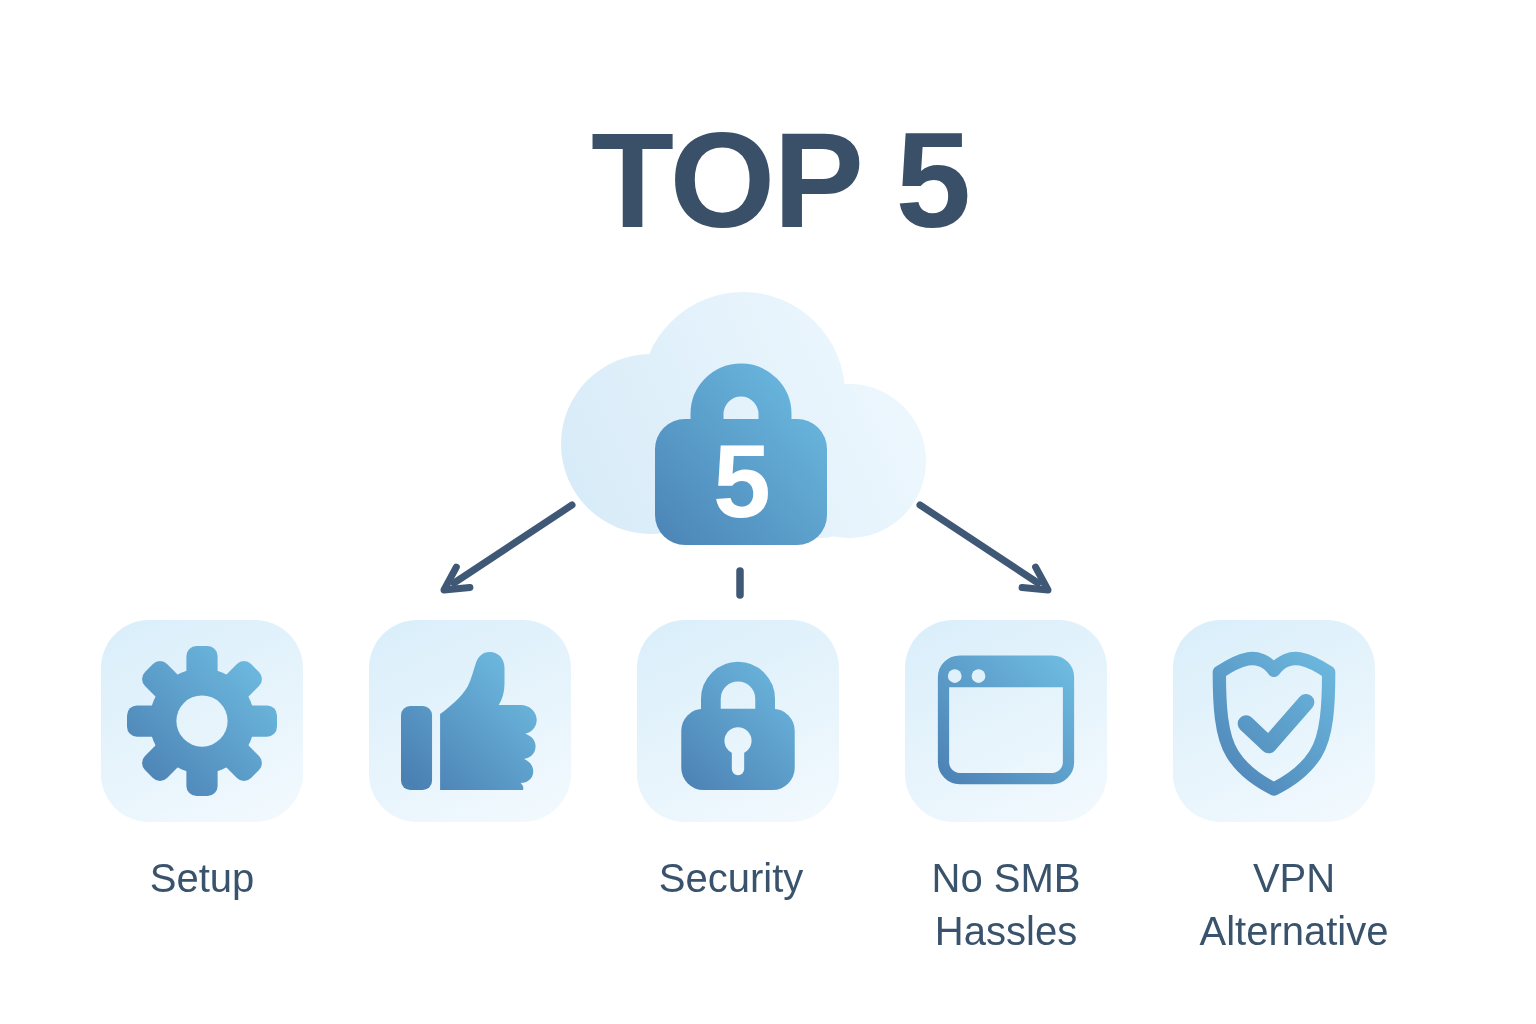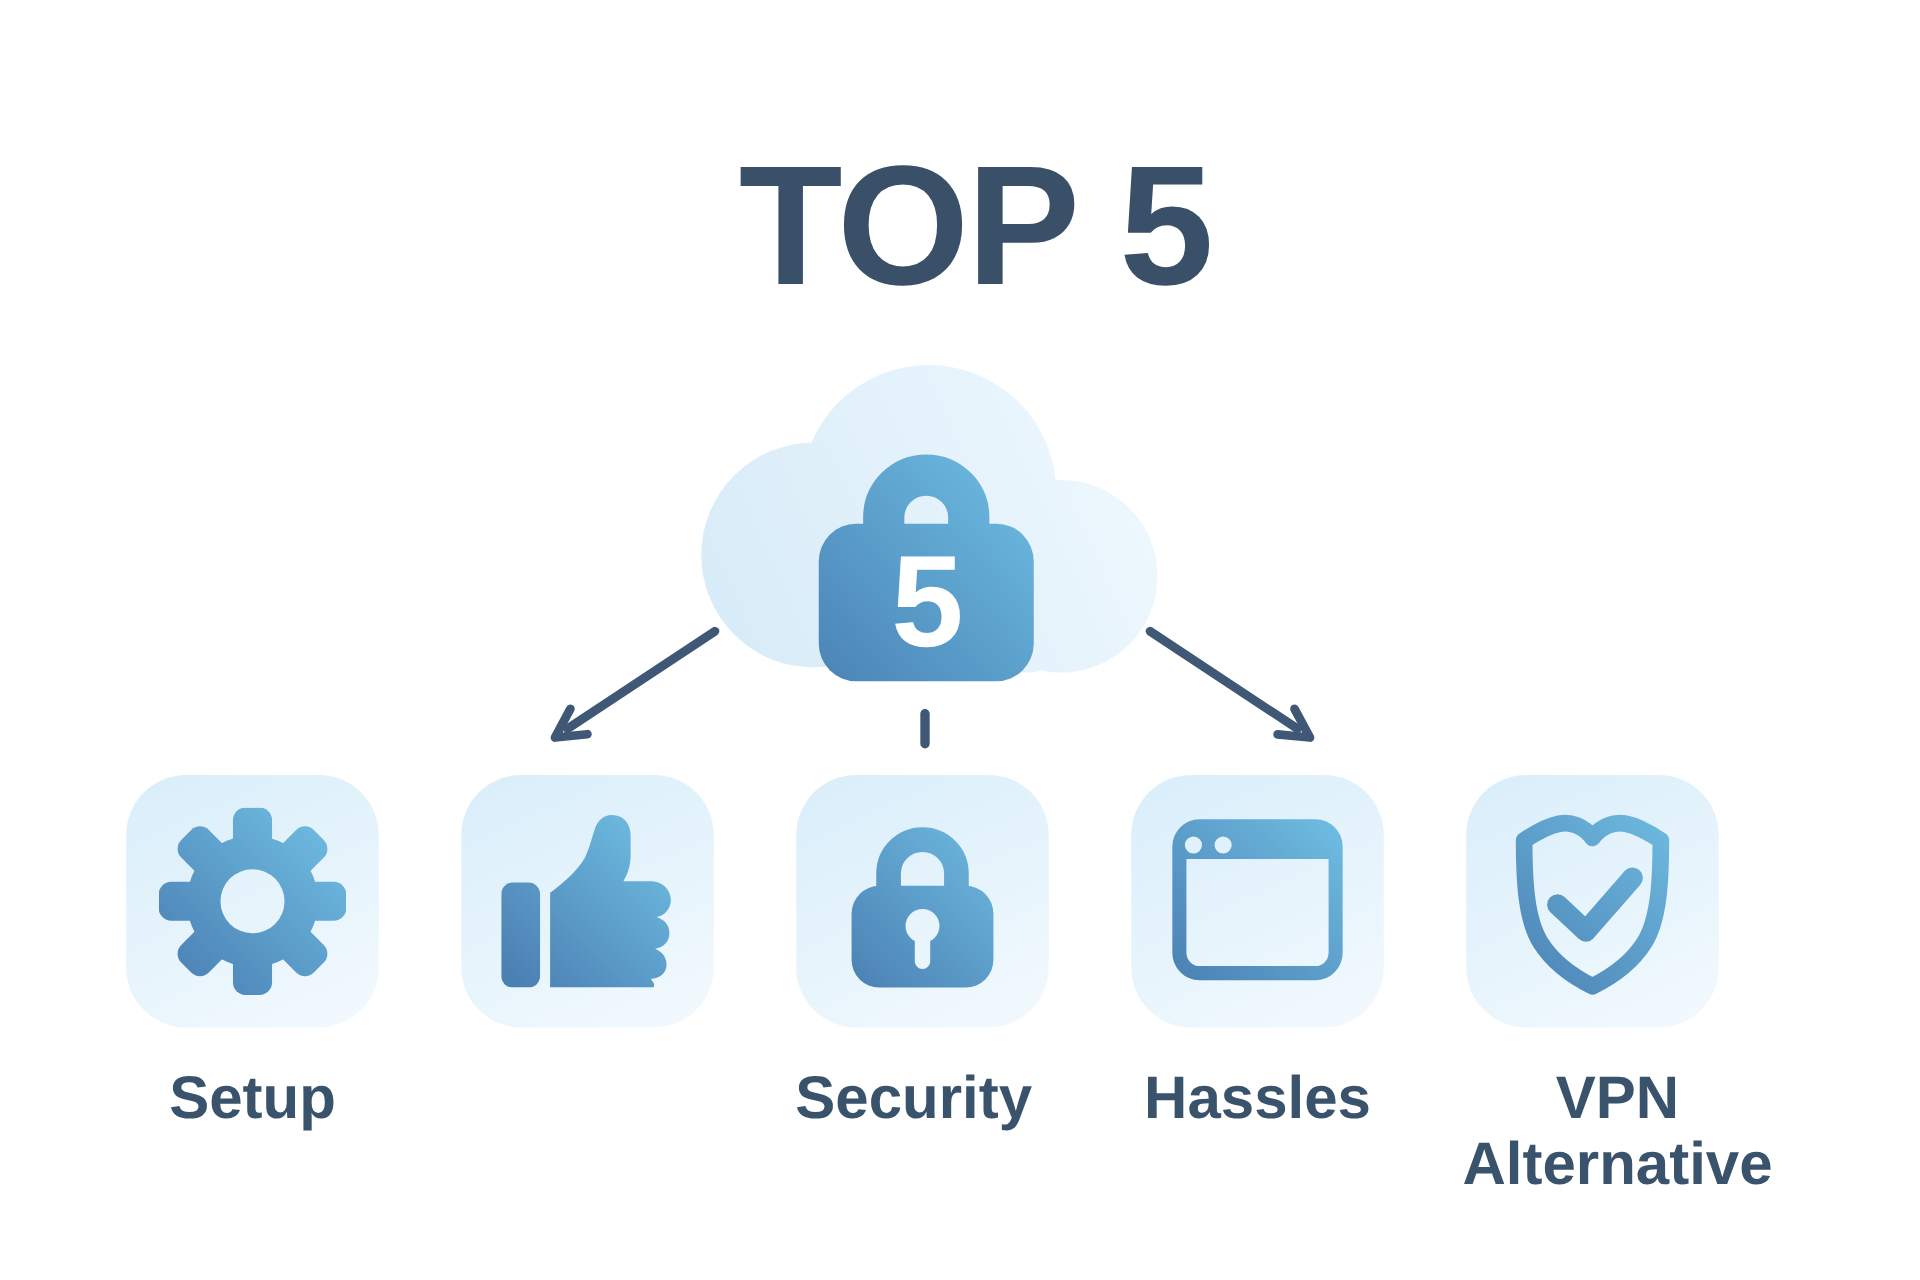--- a/index.html
+++ b/index.html
@@ -12,21 +12,21 @@
     font-size:136px;font-weight:800;letter-spacing:-2px;color:#3A5068;line-height:1;margin-left:44px;
   }
   .hero-svg{position:absolute;left:380px;top:270px;}
   .card{
     position:absolute;top:620px;width:202px;height:202px;border-radius:48px;
     background:linear-gradient(155deg,#D9EEFA 0%,#E7F4FC 55%,#F3FAFE 100%);
     display:flex;align-items:center;justify-content:center;
   }
   .card-label{
     position:absolute;top:852px;width:280px;text-align:center;
-    font-size:48px;line-height:53px;font-weight:700;color:#3A536C;
+    font-size:40px;line-height:53px;font-weight:400;color:#3A536C;
   }
   .c1{left:101px}.c2{left:369px}.c3{left:637px}.c4{left:905px}.c5{left:1173px}
   .l1{left:62px}.l2{left:330px}.l3{left:591px}.l4{left:866px}.l5{left:1154px}
 </style>
 </head>
 <body>
 
 <div class="canvas">
 
   <div class="title">TOP 5</div>
@@ -173,20 +173,21 @@
     <div>Setup</div>
     <div></div>
   </div>
   <div class="card-label l2">
   </div>
   <div class="card-label l3">
     <div>Security</div>
     <div></div>
   </div>
   <div class="card-label l4">
+    <div>No SMB</div>
     <div>Hassles</div>
   </div>
   <div class="card-label l5">
     <div>VPN</div>
     <div>Alternative</div>
   </div>
 
 </div>
 
 </body></html>

